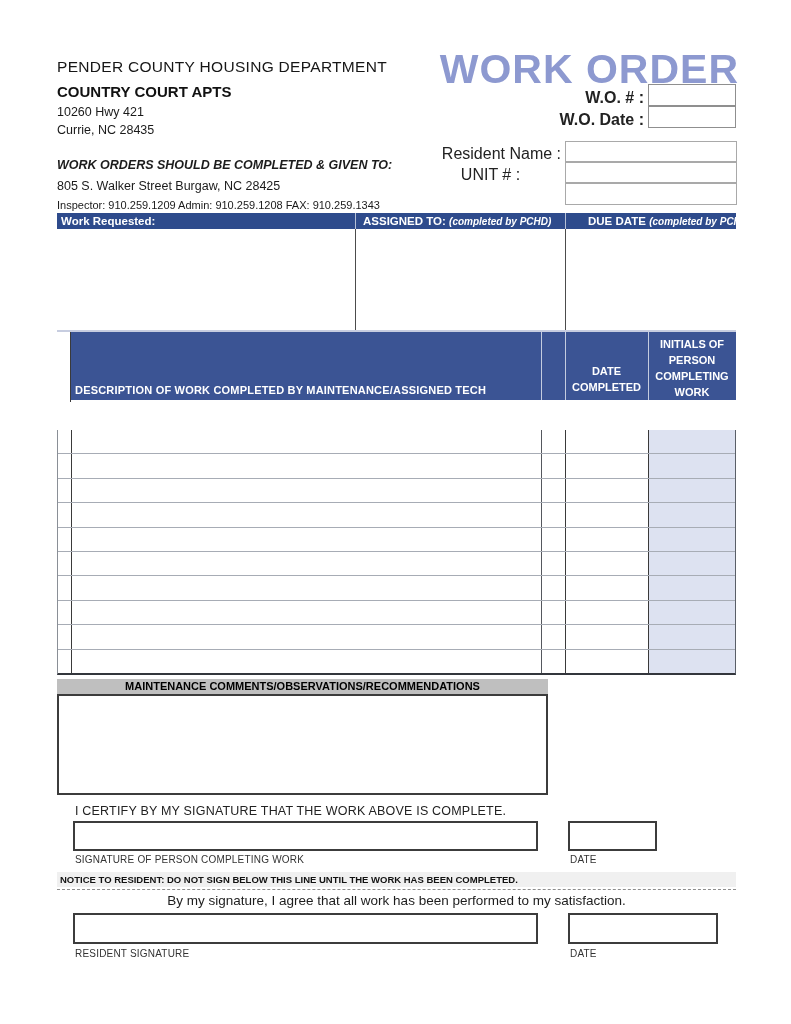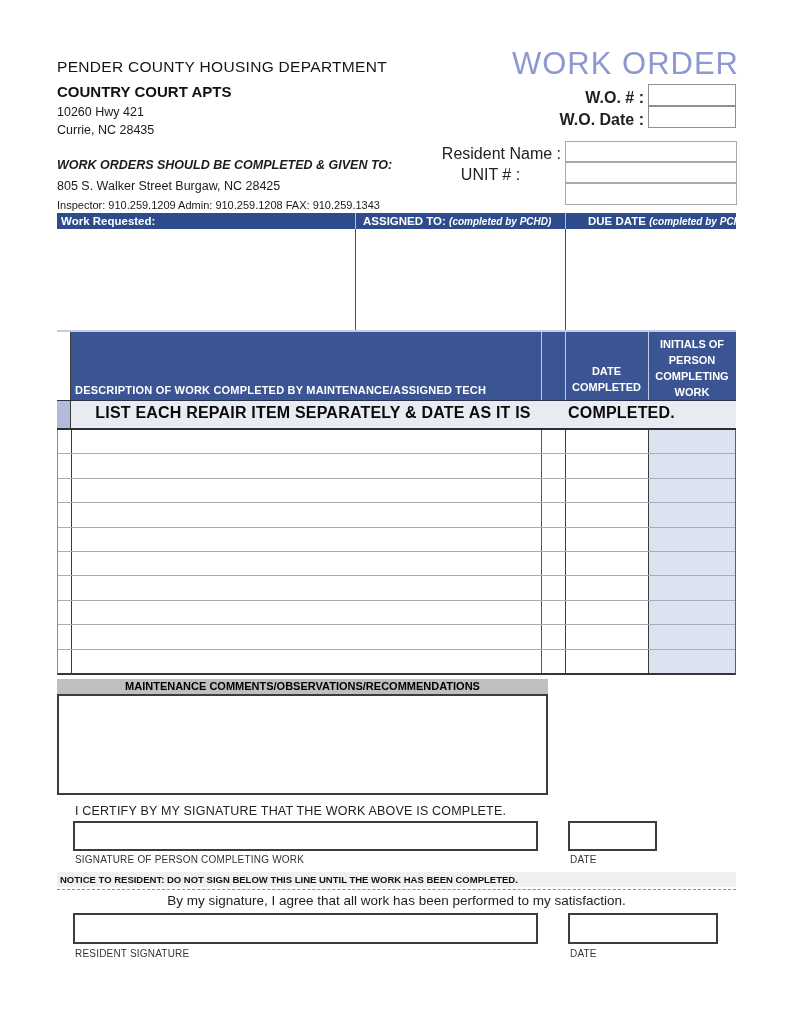--- a/index.html
+++ b/index.html
@@ -15,21 +15,21 @@
   html,body{background:#fff;}
   body{font-family:"Liberation Sans",sans-serif;color:#1a1a1a;}
   .page{position:relative;width:791px;height:1024px;background:#fff;overflow:hidden;padding-left:29px;}
   .abs{position:absolute;}
 
   
   .dept{left:57px;top:58px;font-size:15.5px;font-weight:500;letter-spacing:.3px;color:#161616;}
   .property{left:57px;top:83px;font-size:15px;font-weight:700;color:#111;}
   .addr1{left:57px;top:105px;font-size:12.5px;}
   .addr2{left:57px;top:123px;font-size:12.5px;}
-  .wo-title{top:46px;right:52px;font-size:31px;font-weight:400;letter-spacing:1px;color:var(--c-title);}
+  .wo-title{top:46px;right:52px;font-size:41px;font-weight:700;letter-spacing:1px;color:var(--c-title);}
 
   
   .lbl{font-size:16px;color:#222;}
   .lbl.b{font-weight:700;}
   .ralign{text-align:right;}
   .fieldbox{background:#fff;border:1px solid #8f8f8f;}
   .fieldbox.light{border:1px solid #a9a9a9;}
   .wo-num-label{left:520px;top:89px;width:124px;}
   .wo-num-box{left:648px;top:84px;width:88px;height:22px;}
   .wo-date-label{left:520px;top:111px;width:124px;}
@@ -150,25 +150,20 @@
   <div class="abs thead">
     <div class="a-col"></div>
     <div class="th-desc">DESCRIPTION OF WORK COMPLETED BY MAINTENANCE/ASSIGNED TECH</div>
     <div class="hdr-divider" style="left:484px"></div>
     <div class="hdr-divider" style="left:508px"></div>
     <div class="th-date">DATE COMPLETED</div>
     <div class="hdr-divider" style="left:591px"></div>
     <div class="th-init">INITIALS OF PERSON COMPLETING WORK</div>
   </div>
 
-  <div class="abs banner">
-    <div class="a-cell"></div>
-    <div class="banner-left">LIST EACH REPAIR ITEM SEPARATELY &amp; DATE AS IT IS</div>
-    <div class="banner-right">COMPLETED.</div>
-  </div>
 
   <div class="abs wt-rows">
       <div class="wt-row">
         <div class="wt-cell wt-a"></div>
         <div class="wt-cell wt-desc"></div>
         <div class="wt-cell wt-gap"></div>
         <div class="wt-cell wt-date"></div>
         <div class="wt-cell wt-init"></div>
       </div>
       <div class="wt-row">

